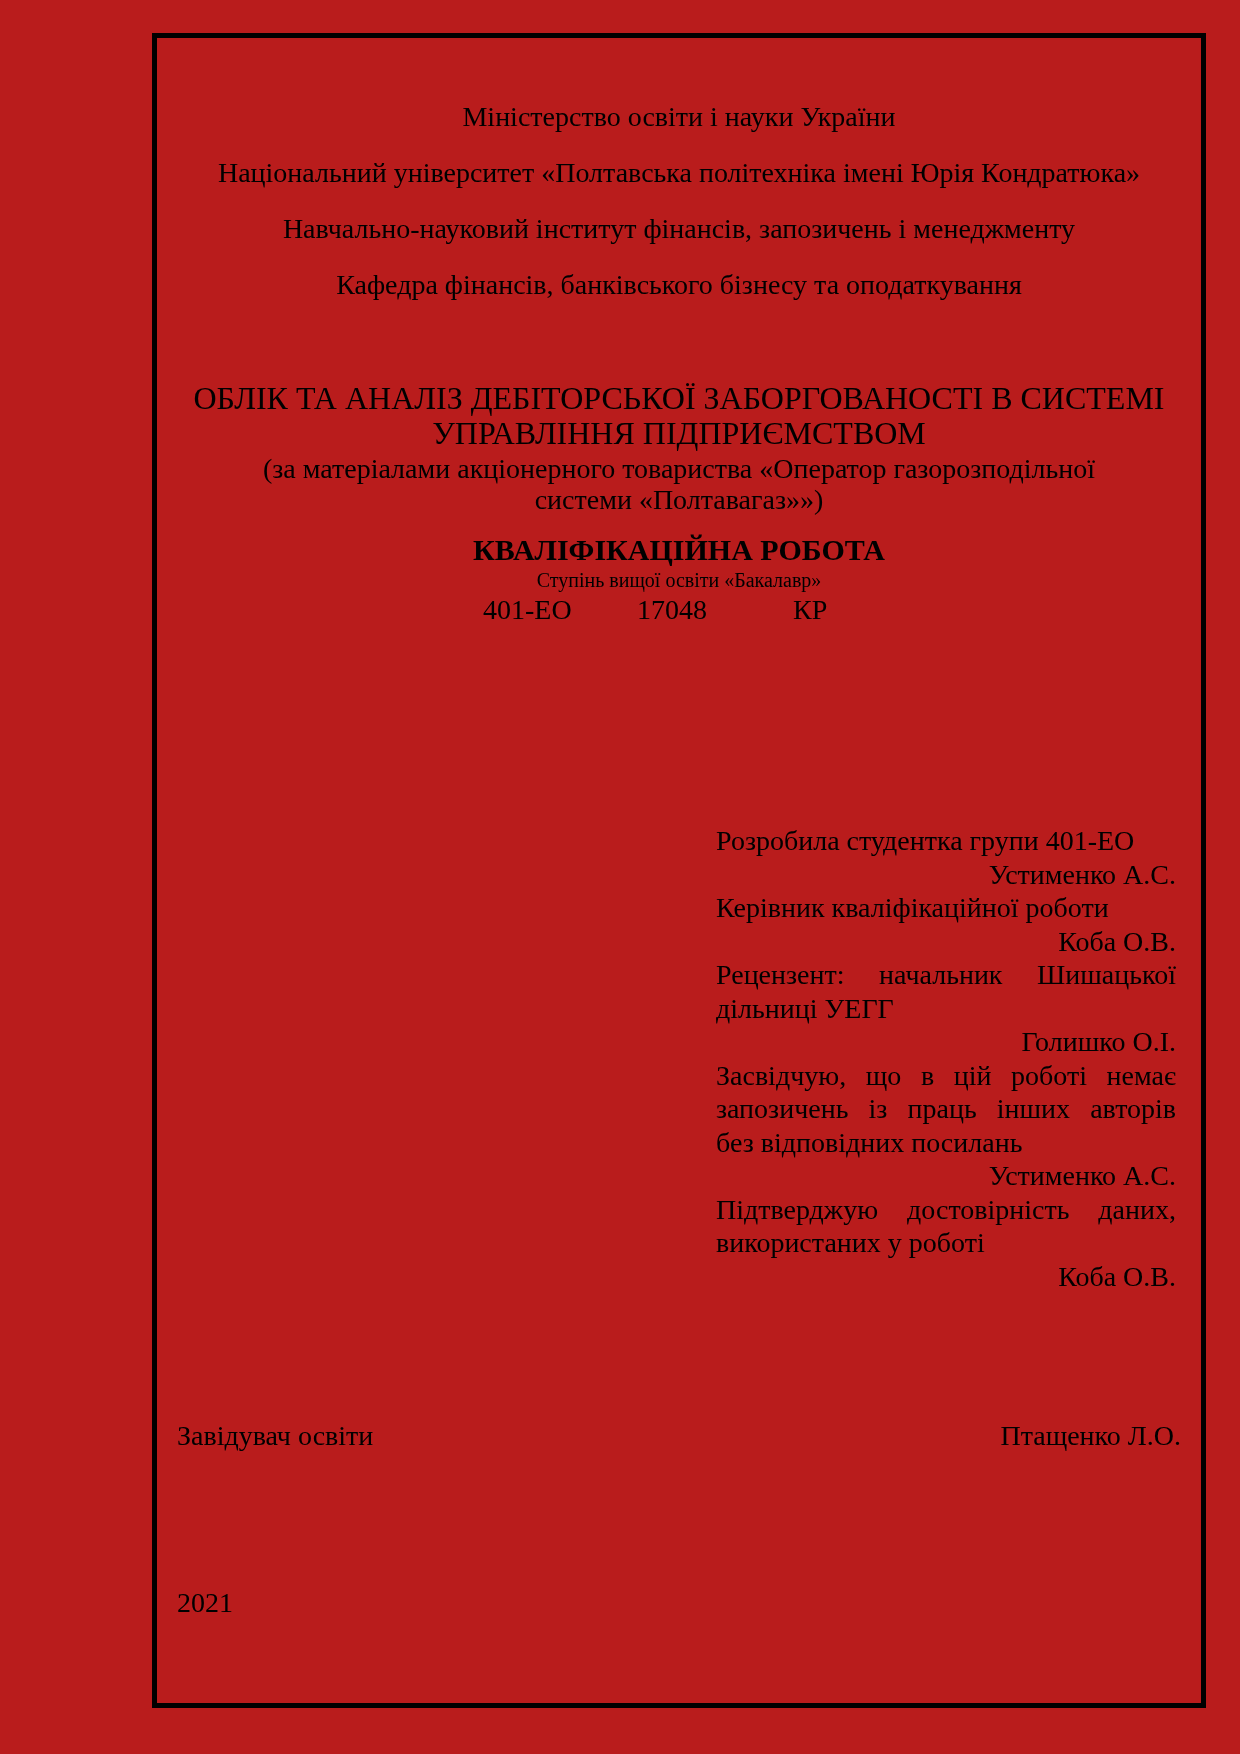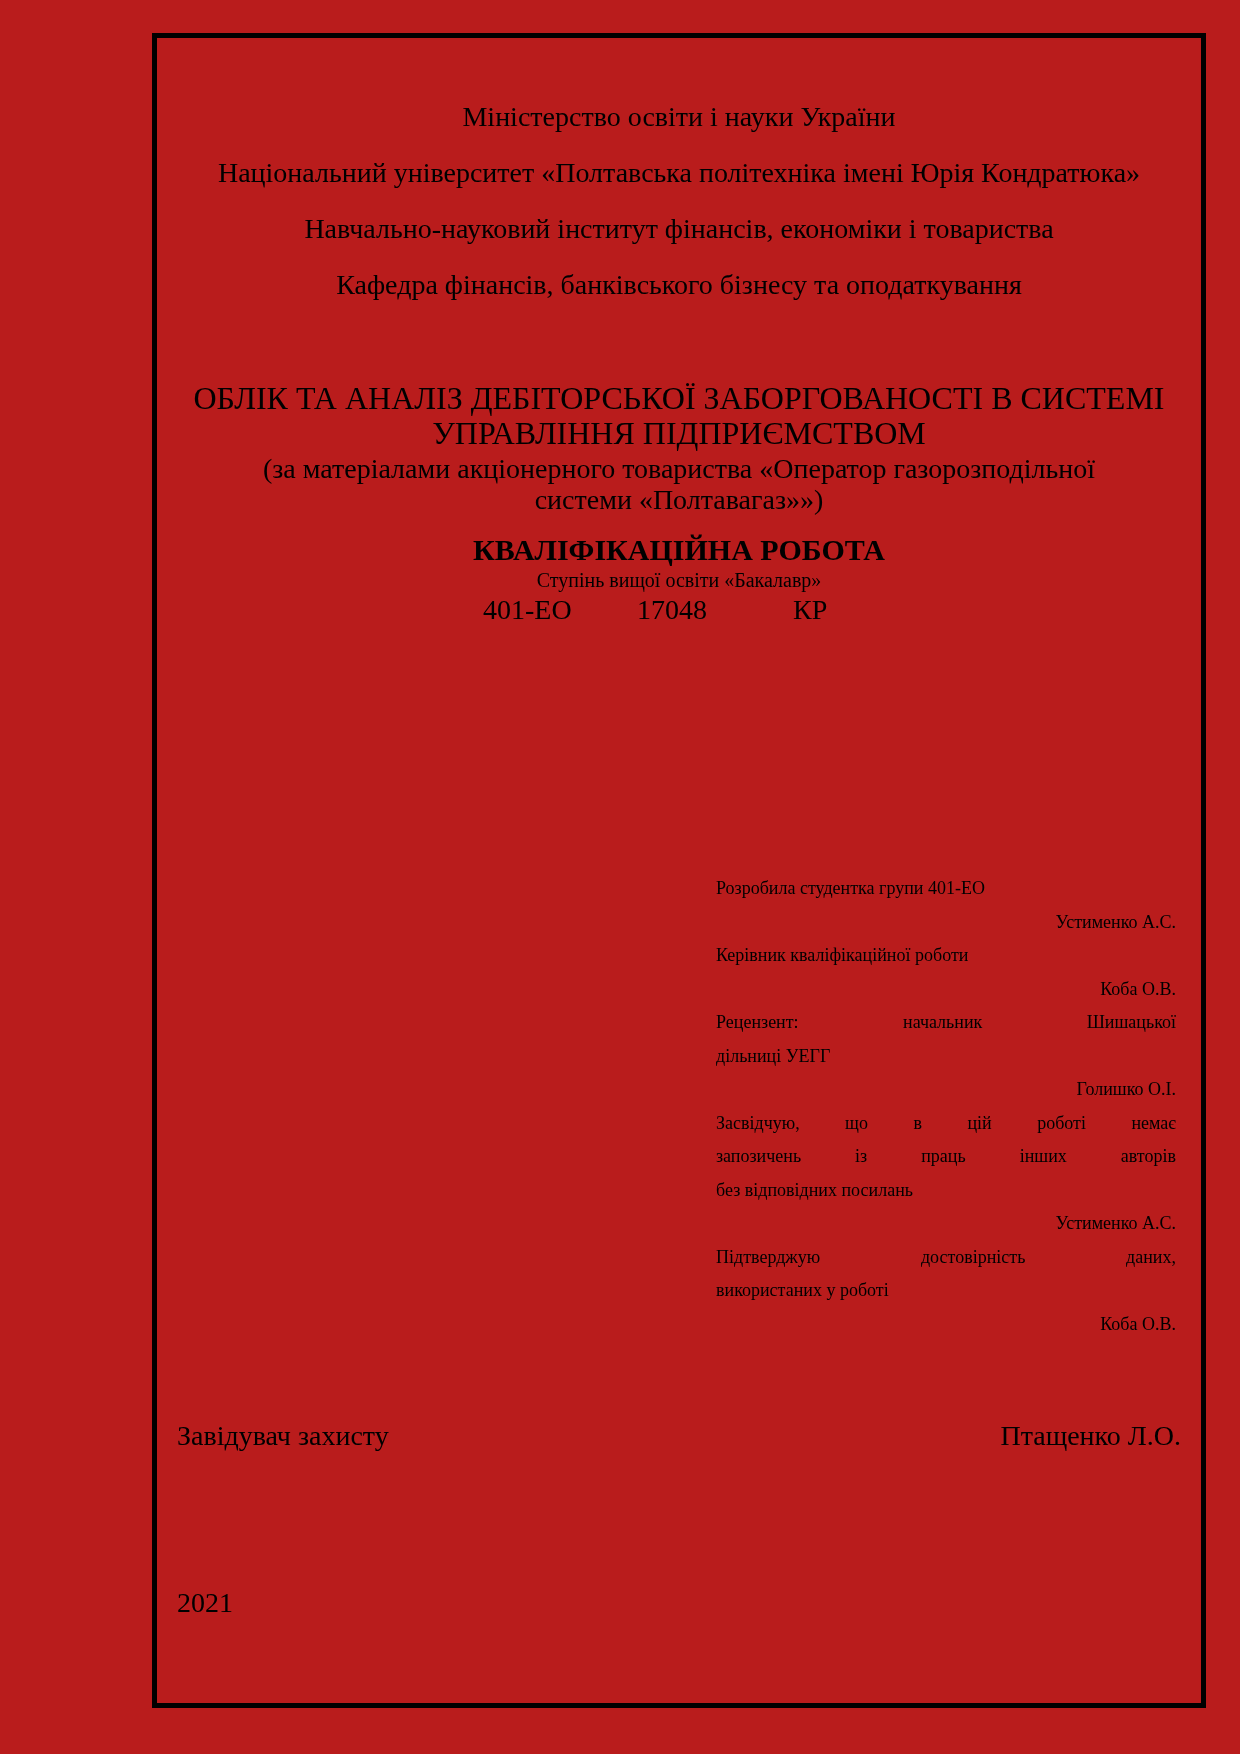--- a/index.html
+++ b/index.html
@@ -75,23 +75,23 @@
     font-size: 28px;
     line-height: 30px;
     text-align: left;
   }
   .qual-codes .code-group  { position: absolute; left: 278px; margin-left: 28px; }
   .qual-codes .code-number { position: absolute; left: 460px; }
   .qual-codes .code-type   { position: absolute; left: 616px; }
   .attribution-block {
     position: absolute;
     left: 716px;
-    top: 872px;
+    top: 824px;
     width: 460px;
-    font-size: 18px;
+    font-size: 28px;
     line-height: 33.5px;
   }
   .al-left  { text-align: left; }
   .al-right { text-align: right; }
   .al-just  { text-align: justify; text-align-last: justify; }
   .approval-block {
     position: absolute;
     left: 177px;
     top: 1419px;
     width: 1004px;
@@ -114,21 +114,21 @@
 </head>
 <body>
 
 <div class="page">
 
   <div class="frame"></div>
 
   <div class="header-block">
     <p>Міністерство освіти і науки України</p>
     <p>Національний університет «Полтавська політехніка імені Юрія Кондратюка»</p>
-    <p>Навчально-науковий інститут фінансів, економіки і товариства</p>
+    <p>Навчально-науковий інститут фінансів, запозичень і менеджменту</p>
     <p>Кафедра фінансів, банківського бізнесу та оподаткування</p>
   </div>
 
   <div class="title-block">
     <div class="title-main">
       <span>ОБЛІК ТА АНАЛІЗ ДЕБІТОРСЬКОЇ ЗАБОРГОВАНОСТІ В СИСТЕМІ</span><br>
       <span>УПРАВЛІННЯ ПІДПРИЄМСТВОМ</span>
     </div>
     <div class="title-sub">
       <span>(за матеріалами акціонерного товариства «Оператор газорозподільної</span><br>
@@ -158,20 +158,20 @@
     <div class="al-just">запозичень із праць інших авторів</div>
     <div class="al-left">без відповідних посилань</div>
     <div class="al-right">Устименко А.С.</div>
     <div class="al-just">Підтверджую достовірність даних,</div>
     <div class="al-left">використаних у роботі</div>
     <div class="al-right">Коба О.В.</div>
   </div>
 
   <div class="approval-block">
     <div class="approval-row">
-      <span>Завідувач захисту</span>
+      <span>Завідувач освіти</span>
       <span>Птащенко Л.О.</span>
     </div>
   </div>
 
   <div class="year-line">2021</div>
 
 </div>
 
 </body></html>

